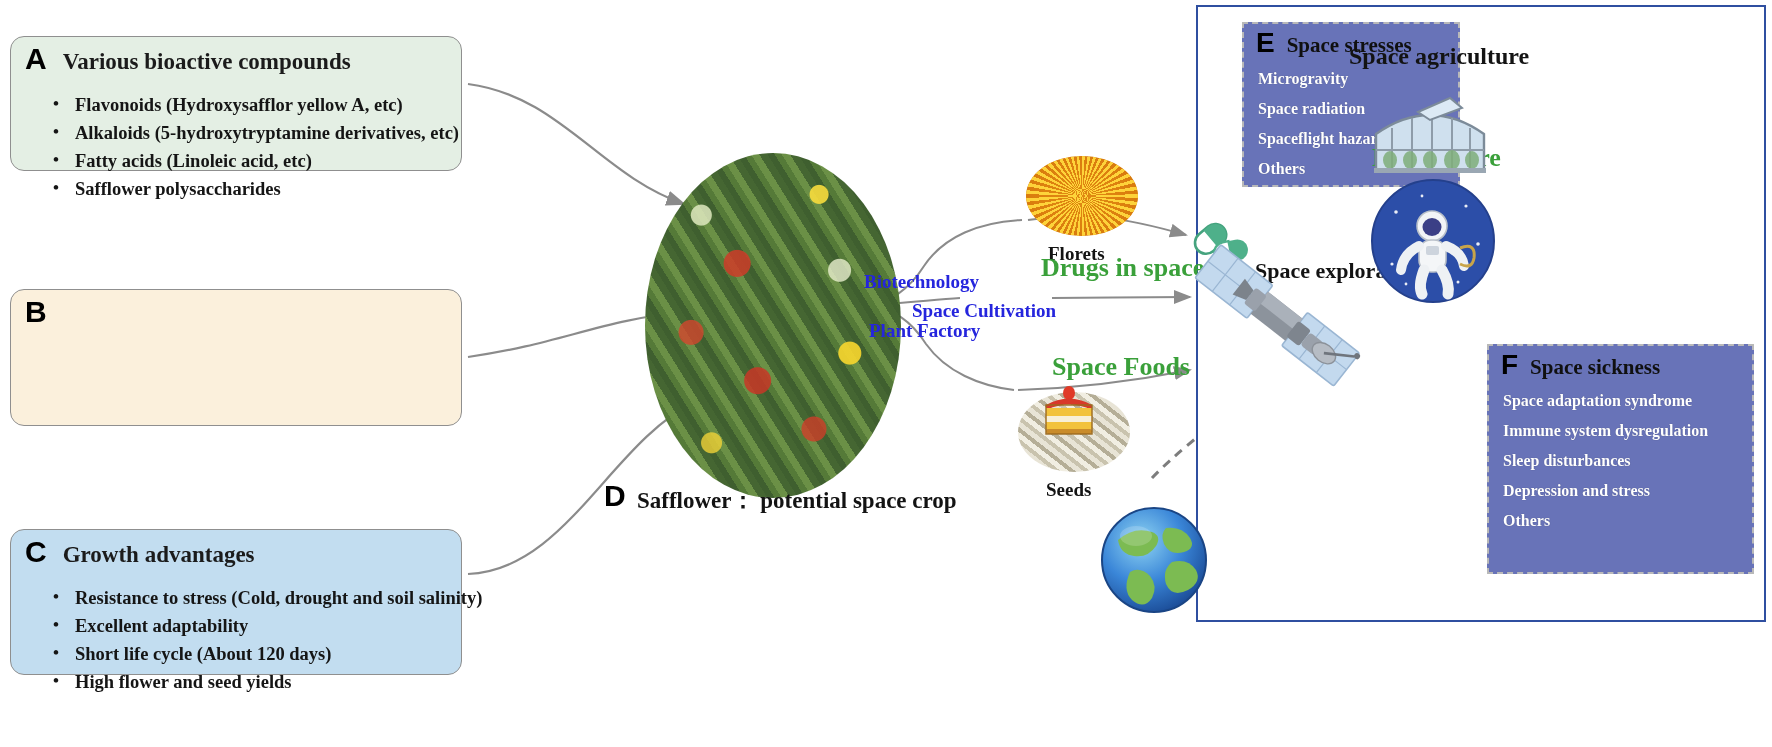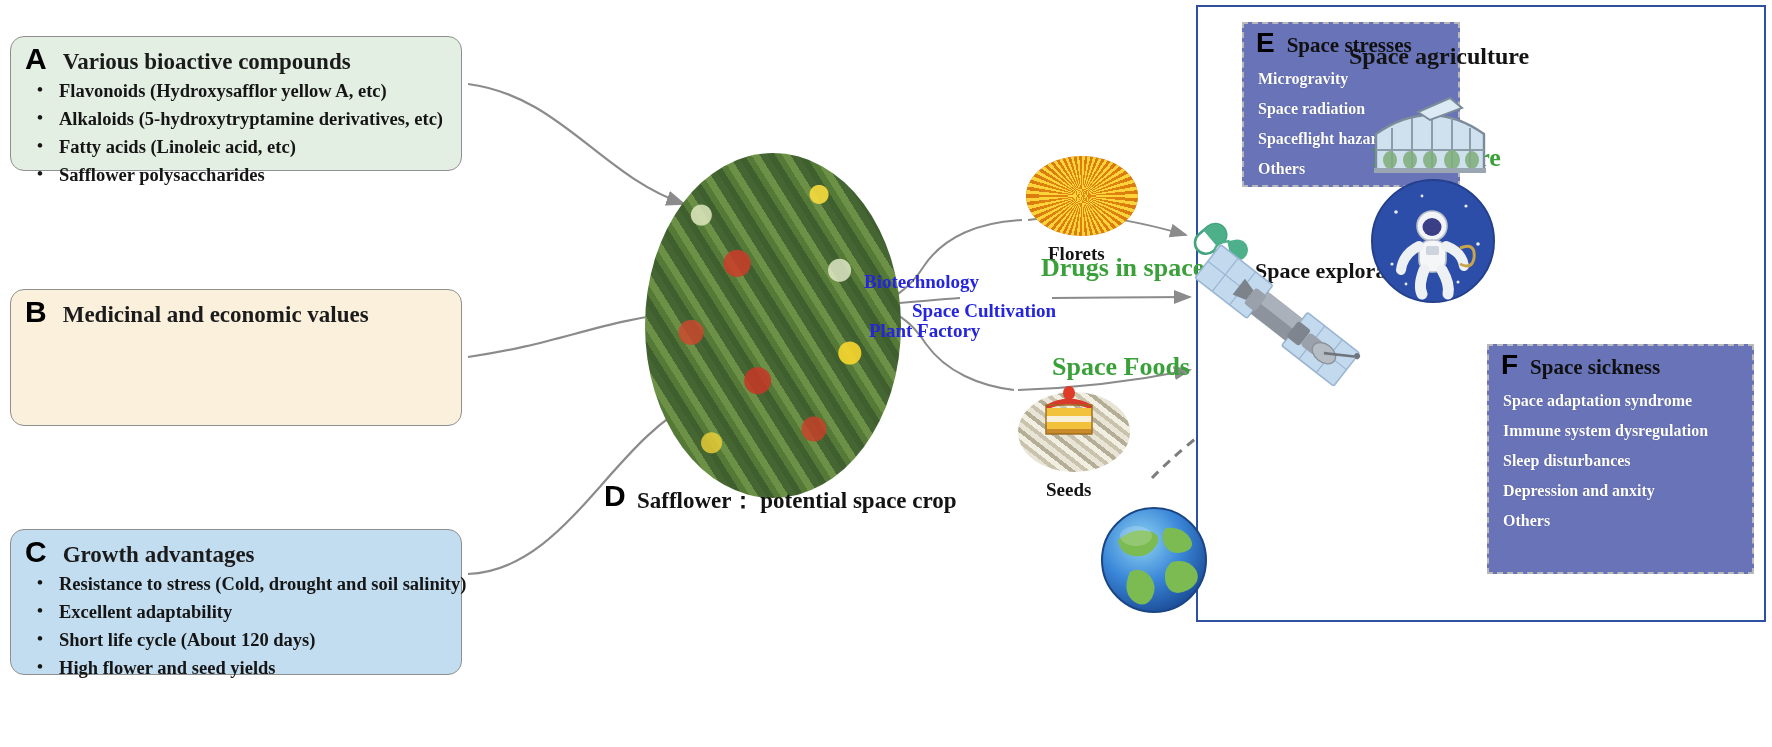--- a/index.html
+++ b/index.html
@@ -37,21 +37,21 @@
     color: #000;
   }
   .panel-title {
     font-family: "Liberation Serif", serif;
     font-weight: bold;
     font-size: 23px;
     color: #1b1b1b;
   }
   .panel ul {
     list-style: none;
-    margin: 0;
+    margin: 16px;
     padding: 0 0 0 6px;
   }
   .panel li {
     font-family: "Liberation Serif", serif;
     font-weight: bold;
     font-size: 18.5px;
     line-height: 28px;
     color: #151515;
     position: relative;
     padding-left: 28px;
@@ -278,21 +278,20 @@
     <li>Flavonoids (Hydroxysafflor yellow A, etc)</li>
     <li>Alkaloids (5-hydroxytryptamine derivatives, etc)</li>
     <li>Fatty acids (Linoleic acid, etc)</li>
     <li>Safflower polysaccharides</li>
   </ul>
 </div>
 
 <div class="panel" id="panel-b">
   <div class="panel-head">
     <span class="panel-letter">B</span>
-    <span class="panel-title">Medicinal and economic values</span>
   </div>
 </div>
 
 <div class="panel" id="panel-c">
   <div class="panel-head">
     <span class="panel-letter">C</span>
     <span class="panel-title">Growth advantages</span>
   </div>
   <ul>
     <li>Resistance to stress (Cold, drought and soil salinity)</li>
@@ -334,21 +333,21 @@
 
 <div class="pbox" id="panel-f">
   <div class="pbox-head">
     <span class="pbox-letter">F</span>
     <span class="pbox-title">Space sickness</span>
   </div>
   <ul>
     <li>Space adaptation syndrome</li>
     <li>Immune system dysregulation</li>
     <li>Sleep disturbances</li>
-    <li>Depression and anxity</li>
+    <li>Depression and stress</li>
     <li>Others</li>
   </ul>
 </div>
 
 <span class="lbl lbl-green" id="lbl-drugs-in-space">Drugs in space</span>
 <span class="lbl lbl-green" id="lbl-space-foods">Space Foods</span>
 <span class="lbl lbl-green" id="lbl-health-care">Health care</span>
 <span class="lbl lbl-black" id="lbl-space-agri">Space agriculture</span>
 <span class="lbl lbl-black" id="lbl-space-explore">Space exploration</span>
 

